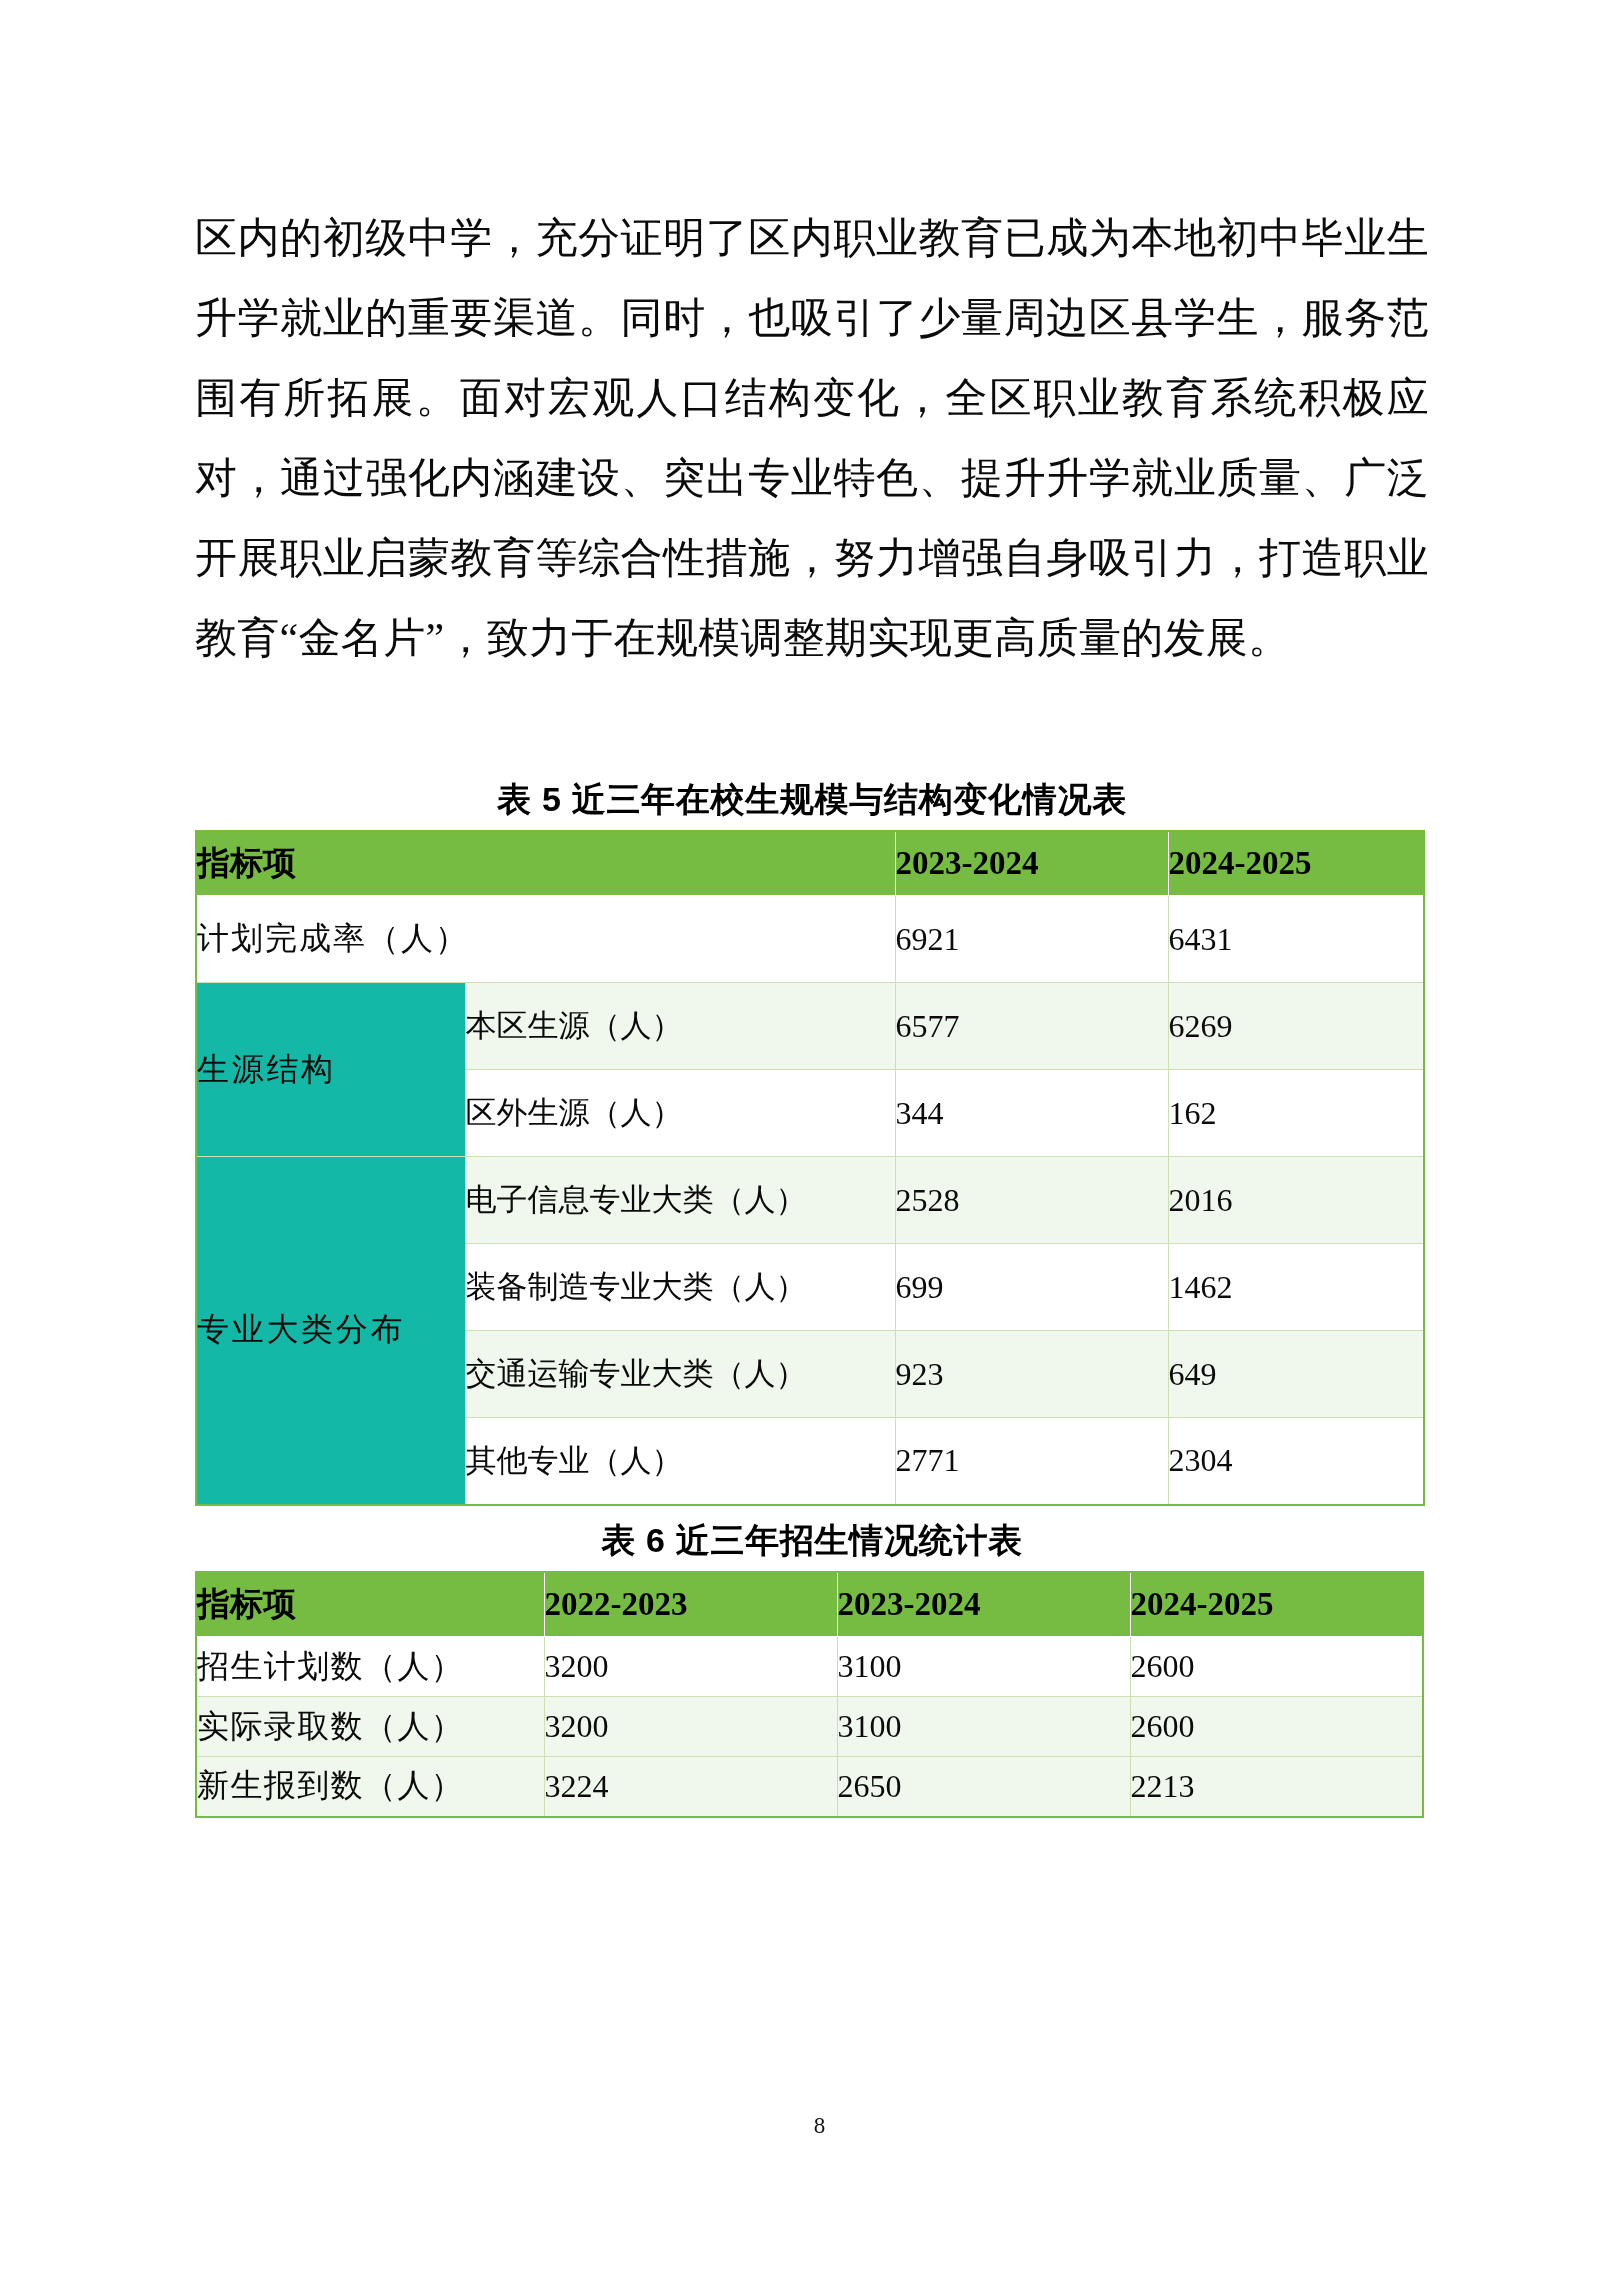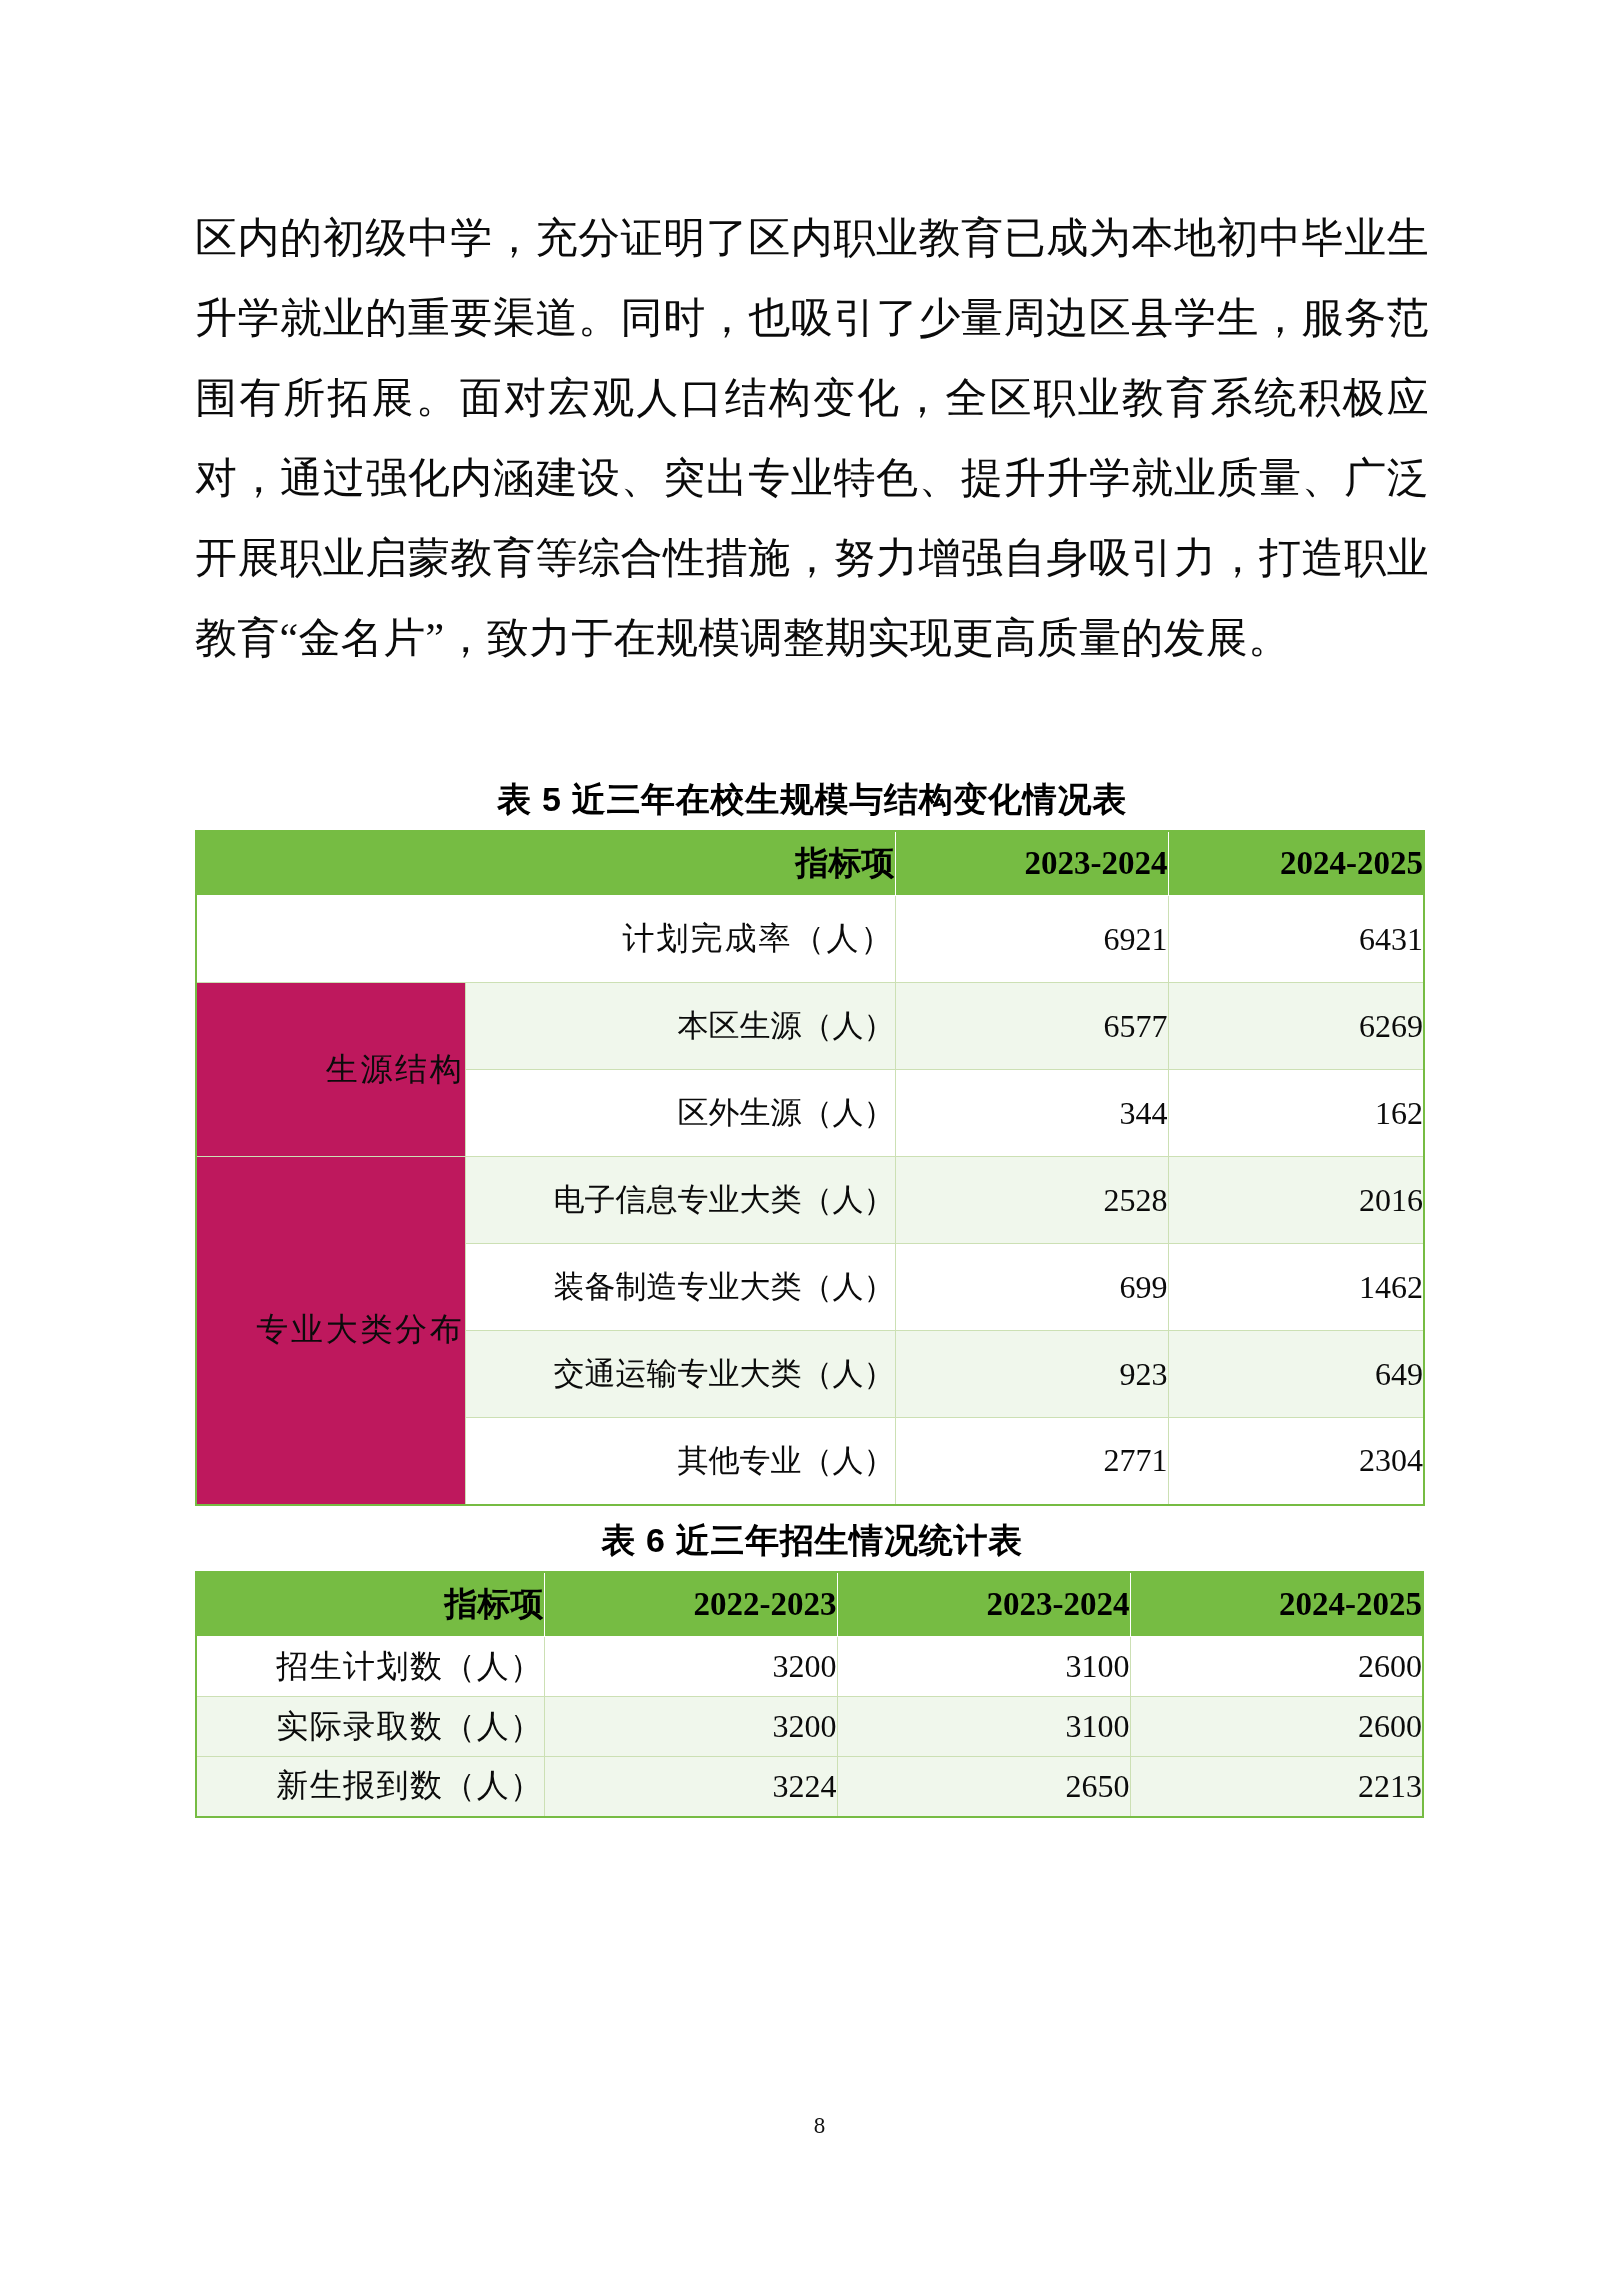--- a/index.html
+++ b/index.html
@@ -65,21 +65,21 @@
     width: 1227px;
     border-collapse: collapse;
     table-layout: fixed;
     border: 2px solid #76BC43;
     background: #ffffff;
   }
   .data-table th,
   .data-table td {
     border: 1.4px solid #CCE0B4;
     padding: 0;
-    text-align: right;
+    text-align: left;
     vertical-align: middle;
     font-family: "Liberation Serif", "DejaVu Serif", serif;
     font-size: 32px;
     color: #0b0b0b;
   }
   .data-table thead th {
     background: #76BC43;
     color: #000000;
     font-weight: bold;
     font-size: 33px;
@@ -94,21 +94,21 @@
     font-family: "Liberation Serif", "DejaVu Serif", serif;
     font-weight: normal;
     font-size: 34px;
   }
   .alt { background: #F0F7EC; }
   .plain { background: #ffffff; }
 
   
   #table5 { top: 830px; }
   #table5 td.group-cell {
-    background: #be185d;
+    background: #14b8a6;
     font-size: 32px;
     letter-spacing: 2.7px;
   }
   #table5 td.label-cell { font-size: 31px; margin-top: 12px; }
   #table5 td.full-label { font-size: 32px; letter-spacing: 2px; }
   #table5 tbody tr { height: 87px; }
 
   
   #table6 { top: 1571px; }
   #table6 tbody tr { height: 60px; }

